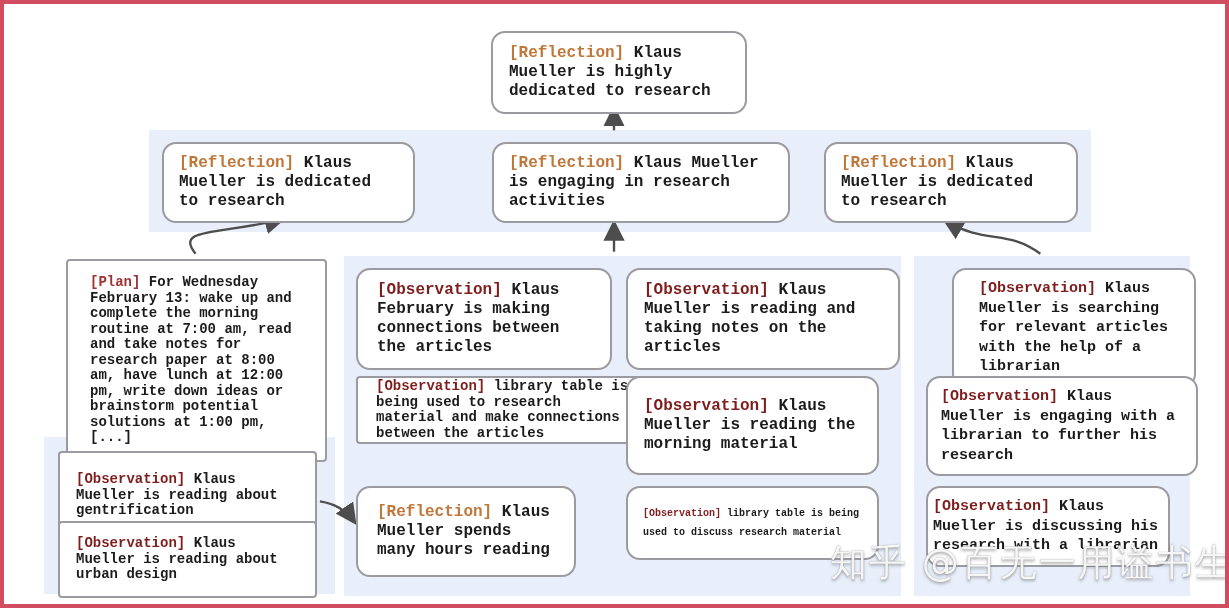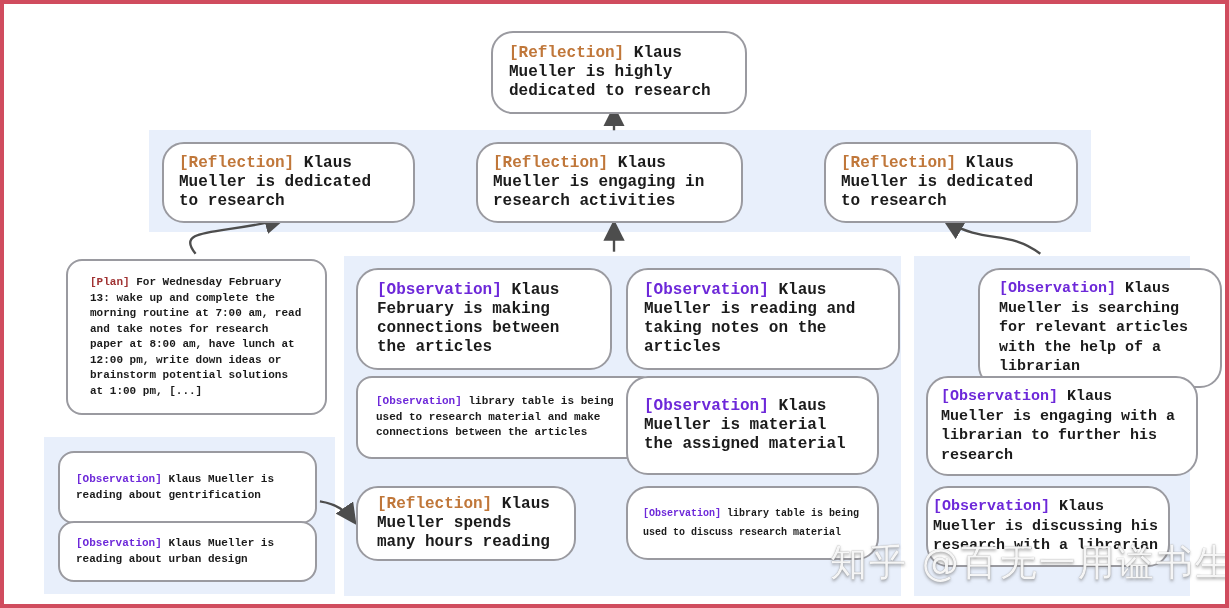--- a/index.html
+++ b/index.html
@@ -10,32 +10,32 @@
     border:4px solid #d04c5e;
     background:#ffffff;
     overflow:hidden;
     font-family:"Liberation Mono","DejaVu Sans Mono",monospace;
   }
   .band{position:absolute;background:#e8effb;}
   .node{
     position:absolute;
     background:#ffffff;
     border:2.5px solid #9a9aa0;
-    border-radius:22px;
+    border-radius:14px;
     font-weight:bold;
     color:#1b1b1b;
     box-sizing:border-box;
     white-space:normal;
   }
   .fs-lg{font-size:16px;line-height:19px;}
   .fs-md15{font-size:15px;line-height:19.5px;}
   .fs-md14{font-size:10px;line-height:19px;}
-  .fs-sm{font-size:11px;line-height:15.5px;border-radius:16px;}
+  .fs-sm{font-size:14px;line-height:15.5px;border-radius:4px;}
   .tag-reflection{color:#c0773a;}
-  .tag-observation{color:#6d28d9;}
+  .tag-observation{color:#7f1d1d;}
   .tag-plan{color:#a03232;}
   #edges{position:absolute;left:0;top:0;width:100%;height:100%;pointer-events:none;}
   #watermark{
     position:absolute;left:826px;top:534px;
     font-family:"DejaVu Sans",sans-serif;
     font-size:37px;letter-spacing:2px;
     color:rgba(255,255,255,0.92);
     text-shadow:0 2px 3px rgba(110,110,110,0.55),0 0 1px rgba(120,120,120,0.85);
     white-space:nowrap;
   }
@@ -63,59 +63,59 @@
     <path d="M 316 504 C 330 506 342 512 351 525" fill="none" stroke="#4d4d4d" stroke-width="2.4" marker-end="url(#ah)"></path>
   </svg>
 
   <div class="node fs-lg" style="left:487px;top:27px;width:256px;padding:11px 16px;">
     <span class="tag-reflection">[Reflection]</span> <span>Klaus Mueller is highly dedicated to research</span>
   </div>
 
   <div class="node fs-lg" style="left:158px;top:138px;width:253px;padding:10px 15px;">
     <span class="tag-reflection">[Reflection]</span> <span>Klaus Mueller is dedicated to research</span>
   </div>
-  <div class="node fs-lg" style="left:472px;top:138px;width:267px;padding:10px 15px;">
+  <div class="node fs-lg" style="left:488px;top:138px;width:298px;padding:10px 15px;">
     <span class="tag-reflection">[Reflection]</span> <span>Klaus Mueller is engaging in research activities</span>
   </div>
   <div class="node fs-lg" style="left:820px;top:138px;width:254px;padding:10px 15px;">
     <span class="tag-reflection">[Reflection]</span> <span>Klaus Mueller is dedicated to research</span>
   </div>
 
   <div class="node fs-sm" style="left:62px;top:255px;width:261px;padding:14px 22px;">
     <span class="tag-plan">[Plan]</span> <span>For Wednesday February 13: wake up and complete the morning routine at 7:00 am, read and take notes for research paper at 8:00 am, have lunch at 12:00 pm, write down ideas or brainstorm potential solutions at 1:00 pm, [...]</span>
   </div>
 
   <div class="node fs-sm" style="left:54px;top:447px;width:259px;padding:19px 16px;">
     <span class="tag-observation">[Observation]</span> <span>Klaus Mueller is reading about gentrification</span>
   </div>
   <div class="node fs-sm" style="left:54px;top:517px;width:259px;padding:13px 16px;">
     <span class="tag-observation">[Observation]</span> <span>Klaus Mueller is reading about urban design</span>
   </div>
 
   <div class="node fs-lg" style="left:352px;top:264px;width:256px;padding:11px 19px;">
     <span class="tag-observation">[Observation]</span> <span>Klaus February is making connections between the articles</span>
   </div>
-  <div class="node fs-sm" style="left:352px;top:372px;width:300px;padding:16px 18px;">
+  <div class="node fs-sm" style="left:352px;top:372px;width:300px;padding:1px 18px;">
     <span class="tag-observation">[Observation]</span> <span>library table is being used to research material and make connections between the articles</span>
   </div>
-  <div class="node fs-lg" style="left:352px;top:482px;width:220px;padding:7px 19px;">
+  <div class="node fs-lg" style="left:352px;top:482px;width:220px;padding:15px 19px;">
     <span class="tag-reflection">[Reflection]</span> <span>Klaus Mueller spends many hours reading</span>
   </div>
 
   <div class="node fs-lg" style="left:622px;top:264px;width:274px;padding:11px 16px;">
     <span class="tag-observation">[Observation]</span> <span>Klaus Mueller is reading and taking notes on the articles</span>
   </div>
   <div class="node fs-lg" style="left:622px;top:372px;width:253px;padding:19px 16px;">
-    <span class="tag-observation">[Observation]</span> <span>Klaus Mueller is material the assigned material</span>
+    <span class="tag-observation">[Observation]</span> <span>Klaus Mueller is reading the morning material</span>
   </div>
   <div class="node fs-md14" style="left:622px;top:482px;width:253px;padding:16px 15px;">
     <span class="tag-observation">[Observation]</span> <span>library table is being used to discuss research material</span>
   </div>
 
-  <div class="node fs-md15" style="left:974px;top:264px;width:244px;padding:9px 19px;">
+  <div class="node fs-md15" style="left:948px;top:264px;width:244px;padding:9px 25px;">
     <span class="tag-observation">[Observation]</span> <span>Klaus Mueller is searching for relevant articles with the help of a librarian</span>
   </div>
   <div class="node fs-md15" style="left:922px;top:372px;width:272px;padding:9px 13px;">
     <span class="tag-observation">[Observation]</span> <span>Klaus Mueller is engaging with a librarian to further his research</span>
   </div>
   <div class="node fs-md15" style="left:922px;top:482px;width:244px;padding:9px 5px;">
     <span class="tag-observation">[Observation]</span> <span>Klaus Mueller is discussing his research with a librarian</span>
   </div>
 
   <div id="watermark">知乎 @百无一用谥书生</div>

